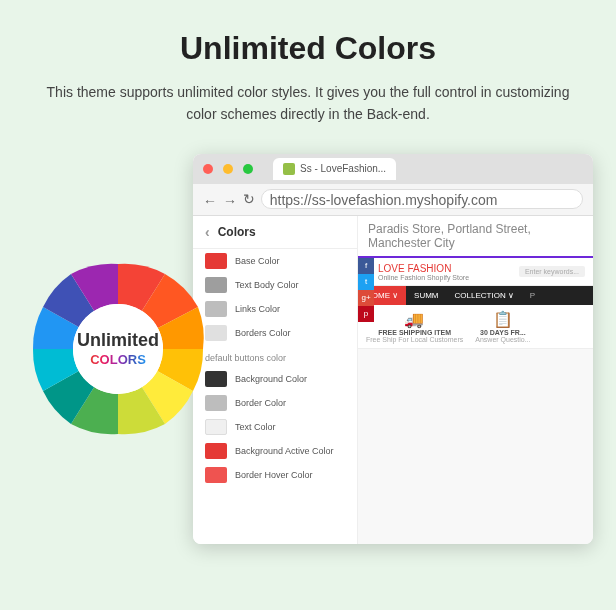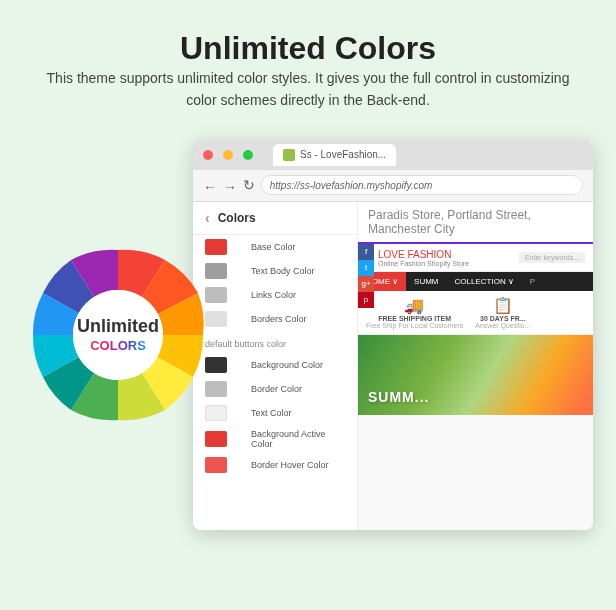--- a/index.html
+++ b/index.html
@@ -11,20 +11,21 @@
       display: flex;
       flex-direction: column;
       align-items: center;
       padding: 30px 20px 20px;
     }
 
     .main-title {
       font-size: 32px;
       font-weight: 800;
       color: #222;
+      margin-bottom: 14px;
     }
 
     .subtitle {
       font-size: 14px;
       color: #444;
       text-align: center;
       max-width: 540px;
       line-height: 1.6;
       margin-bottom: 28px;
     }
@@ -149,25 +150,24 @@
       cursor: pointer;
     }
 
     .address-bar {
       flex: 1;
       background: white;
       border: 1px solid #ddd;
       border-radius: 12px;
       height: 20px;
       display: flex;
-      align-items: center;
+      align-items: flex-end;
       padding: 0 8px;
-      font-size: 10px;
+      font-size: 14px;
       color: #666;
-      font-style: italic;
     }
 
     .browser-content {
       display: flex;
       height: calc(100% - 62px);
     }
 
     
     .sidebar {
       width: 165px;
@@ -197,21 +197,21 @@
       font-size: 9px;
       color: #888;
       text-transform: lowercase;
       padding: 8px 12px 4px;
     }
 
     .color-row {
       display: flex;
       align-items: center;
       padding: 4px 12px;
-      gap: 24px;
+      gap: 8px;
     }
 
     .color-swatch {
       width: 22px;
       height: 16px;
       border-radius: 2px;
       flex-shrink: 0;
     }
 
     .color-label {
@@ -459,22 +459,18 @@
             <span style="font-weight:bold;">FREE SHIPPING ITEM</span>
             <span style="color:#aaa;">Free Ship For Local Customers</span>
           </div>
           <div style="display:flex; flex-direction:column; align-items:center; font-size:7px; color:#555;">
             <span style="font-size:16px;">📋</span>
             <span style="font-weight:bold;">30 DAYS FR...</span>
             <span style="color:#aaa;">Answer Questio...</span>
           </div>
         </div>
 
-        <div class="promo-image">
-          <div style="width:100%; height:100%; background:linear-gradient(120deg, #388e3c 0%, #7cb342 35%, #aed581 55%, #f9a825 75%, #ff7043 95%);"></div>
-          <div class="promo-text">SUMM...</div>
-        </div>
       </div>
 
     </div>
   </div>
 
 </div>
 
 </body></html>

